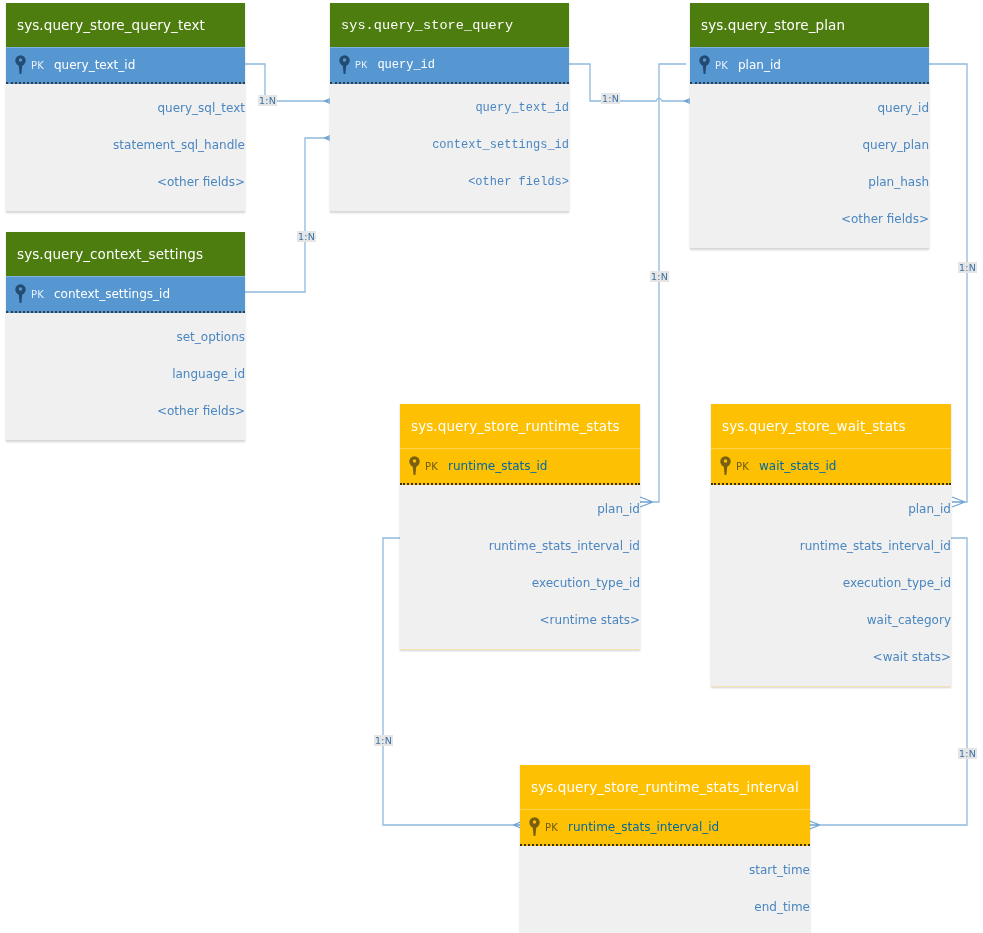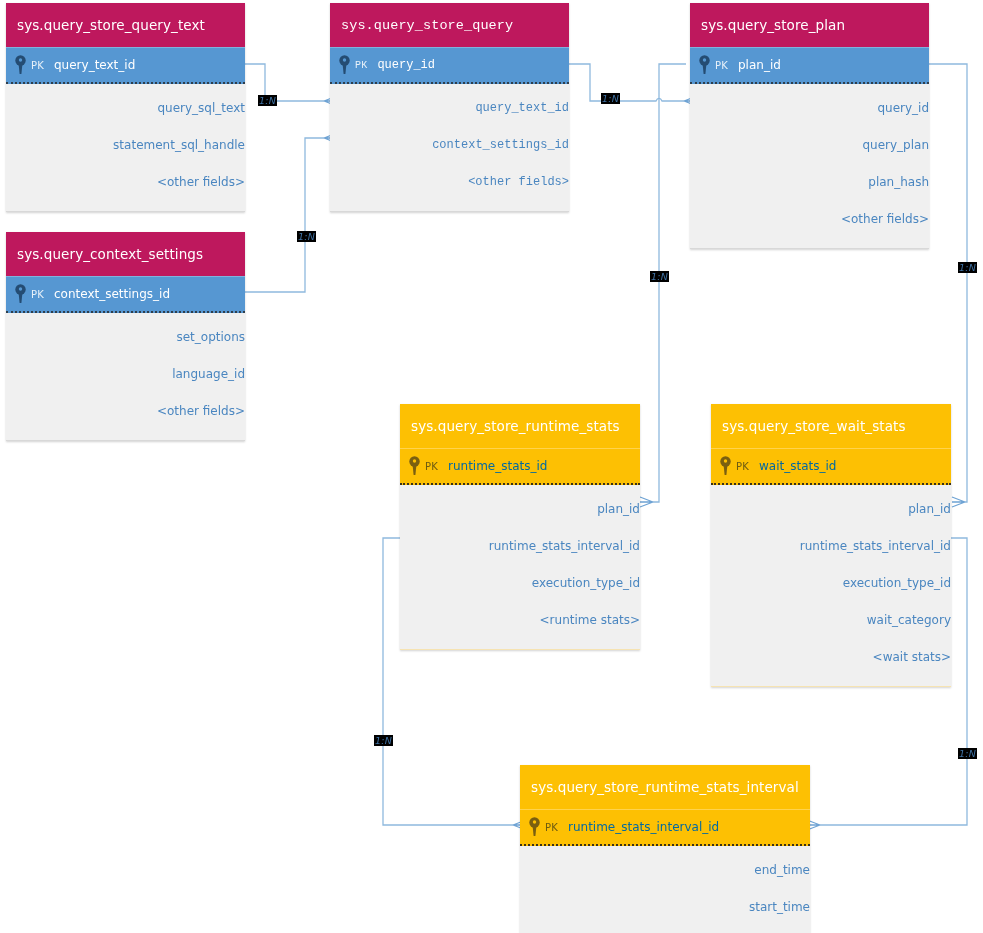--- a/index.html
+++ b/index.html
@@ -20,24 +20,23 @@
     left:0;top:0;
     width:983px;height:933px;
     pointer-events:none;
   }
   .card-label{
     position:absolute;
     font-size:9.5px;
     color:#3f72a4;
     letter-spacing:.2px;
     white-space:nowrap;
-    background:#000000;
+    background:#e5e5e5;
     padding:0 1px;
     line-height:11px;
-    font-style:italic;
   }
   
   .table{
     position:absolute;
     box-sizing:border-box;
     background:#f0f0f0;
     box-shadow:0 1px 2px rgba(0,0,0,.18);
   }
   .table.blue{ border-bottom:1px solid #d8d8d8; }
   .table.orange{ border-bottom:1px solid #f6e3b2; }
@@ -46,21 +45,21 @@
     box-sizing:border-box;
     height:45px;
     line-height:45px;
     padding:0 0 0 11px;
     color:#ffffff;
     font-size:13.5px;
     letter-spacing:.1px;
     white-space:nowrap;
     overflow:hidden;
   }
-  .blue .t-title{ background:#be185d; border-bottom:1px solid #7fb2de; }
+  .blue .t-title{ background:#4d7c0f; border-bottom:1px solid #7fb2de; }
   .orange .t-title{ background:#fdc003; border-bottom:1px solid #ffd34d; }
 
   .t-pk{
     box-sizing:border-box;
     position:relative;
     height:36px;
     display:flex;
     align-items:center;
     color:#ffffff;
     font-size:12px;
@@ -282,18 +281,18 @@
         <svg width="13" height="20" viewBox="0 0 13 20">
             <circle cx="6.5" cy="5.5" r="5.2" fill="#7a5f10"></circle>
             <circle cx="6.5" cy="5" r="1.7" fill="#fdc003"></circle>
             <path d="M4.6 9 h3.8 l-1 10 h-1.8 z" fill="#7a5f10"></path>
           </svg>
       </span>
       <span class="pk-tag">PK</span>
       <span class="pk-name">runtime_stats_interval_id</span>
     </div>
     <div class="t-body">
+      <div class="t-field">start_time</div>
       <div class="t-field">end_time</div>
-      <div class="t-field">start_time</div>
     </div>
   </div>
 
 </div>
 
 </body></html>

